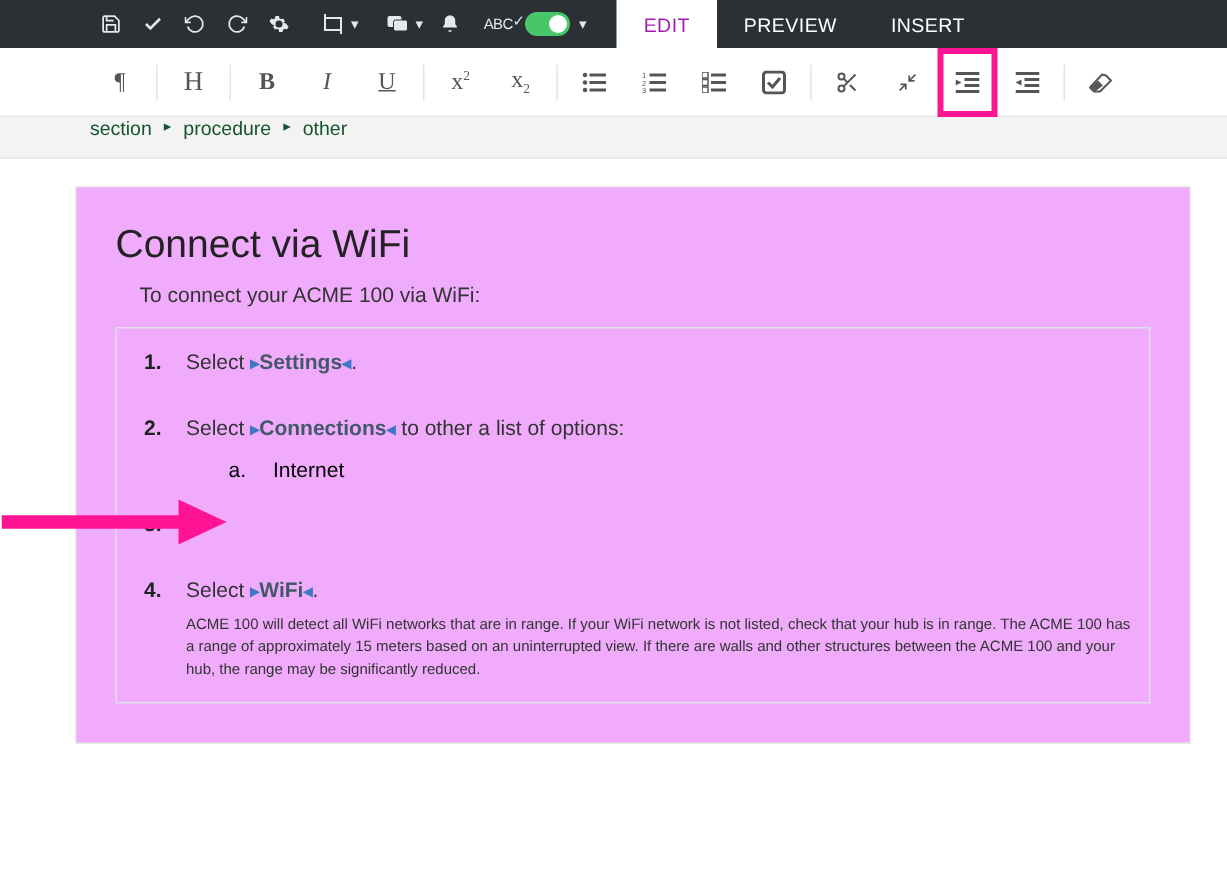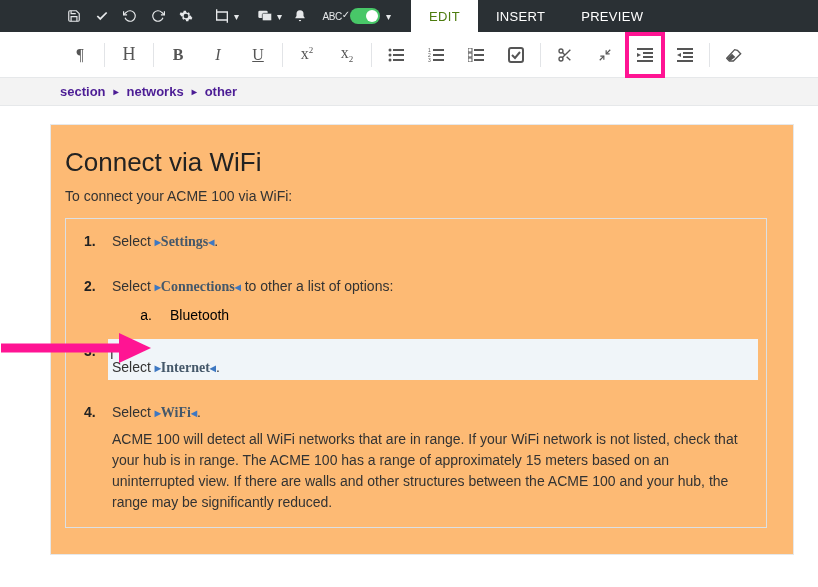--- a/index.html
+++ b/index.html
@@ -38,21 +38,21 @@
   .toggle .knob { width: 12px; height: 12px; background: #fff; border-radius: 50%; }
   .tabs { display: flex; height: 32px; margin-left: 16px; }
   .tab {
     color: #fff; background: #2a3034;
     padding: 0 18px;
     display:flex; align-items:center;
     font-size: 13px;
     letter-spacing: 0.3px;
     cursor: pointer;
   }
-  .tab.active { background: #fff; color: #4d7c0f; }
+  .tab.active { background: #fff; color: #a21caf; }
   
   .fmtbar {
     height: 46px;
     display: flex; align-items: center;
     padding: 0 8px 0 60px;
     border-bottom: 1px solid #e6e8ea;
   }
   .fbtn {
     width: 40px; height: 46px;
     display: flex; align-items: center; justify-content: center;
@@ -62,63 +62,62 @@
   .fbtn .glyph { font-family: Georgia, 'Times New Roman', serif; }
   .fdiv { width: 1px; height: 24px; background: #e2e4e7; margin: 0 4px; }
   .sup { font-size: 9px; vertical-align: super; }
   .sub { font-size: 9px; vertical-align: sub; }
   .fbtn.highlighted { outline: 4px solid #ff1493; outline-offset: -4px; }
   
   .crumb {
     height: 28px;
     background: #f3f3f3;
     border-bottom: 1px solid #e6e8ea;
-    display:flex; align-items:center;
+    display:flex; 
     padding: 0 0 0 60px;
     font-size: 13px;
-    color: #4c1d95;
+    color: #14532d;
     gap: 8px;
-    font-weight: bold;
   }
   .crumb span.sep { font-size: 10px; }
   
   .canvas {
     padding: 18px 24px 18px 50px;
   }
   .card {
     border: 1px solid #e6e8ea;
-    padding: 22px 26px 26px 14px;
-    background:#fdba74;
+    padding: 22px 26px 26px 26px;
+    background:#f0abfc;
     position: relative;
   }
   h1 { font-size: 26px; font-weight: 400; color: #222; margin-bottom: 10px; }
-  p.lead { font-size: 14px; color: #333; margin-bottom: 14px; }
+  p.lead { font-size: 14px; color: #333; margin-bottom: 14px; margin-left: 16px; }
   .procedure { border: 1px solid #dce0e4; }
   .step {
     display:flex; align-items:flex-start;
     padding: 14px 12px 14px 12px;
     font-size: 14px; color:#333;
   }
   .step .num { width: 34px; font-weight: 700; color: #222; text-align: left; padding-left: 6px;}
   .step .txt { flex: 1; }
   .step.cursor .txt { background: #f0f5f9; padding: 4px 4px; margin: -4px -4px;}
   .uic {
-    font-family: Liberation Serif, serif;
+    font-family: Liberation Sans, sans-serif;
     font-weight: 700;
     color: #45586a;
   }
   .uic::before { content: '▸'; color: #3e78c2; font-size: 12px; margin-right: 0px; }
   .uic::after  { content: '◂'; color: #3e78c2; font-size: 12px; margin-left: 0px; }
   .sub-step {
     display:flex; align-items:flex-start;
     padding: 6px 12px 6px 60px;
     font-size: 14px;
   }
   .sub-step .al { width: 44px; text-align: right; padding-right: 18px; }
-  .desc { font-size: 14px; line-height: 1.5; margin-top: 8px; color:#333; }
+  .desc { font-size: 10px; line-height: 1.5; margin-top: 8px; color:#333; }
   .cursorbar { color:#222; margin-left:-2px; }
   
   .arrow {
     position: absolute;
     left: -50px;
     top: 208px;
     pointer-events: none;
   }
   svg { display:block; }
 </style>
@@ -183,22 +182,22 @@
   <div class="tb-sep"></div>
   <div class="tb-group">
     <div class="tb-icon" style="font-size:10px;letter-spacing:-0.5px;">ABC<span style="display:block;margin-top:-4px;">✓</span></div>
     <div class="toggle">
           <div class="knob"></div>
         </div>
     <span class="caret" style="margin-left:6px;">▾</span>
   </div>
   <div class="tabs">
     <div class="tab active">EDIT</div>
+    <div class="tab">PREVIEW</div>
     <div class="tab">INSERT</div>
-    <div class="tab">PREVIEW</div>
   </div>
 </div>
 
 <div class="fmtbar">
   <div class="fbtn">
         <span class="glyph">¶</span>
       </div>
   <div class="fdiv"></div>
   <div class="fbtn">
         <span class="glyph" style="font-size:18px;">H</span>
@@ -298,21 +297,21 @@
         <svg width="16" height="14" viewBox="0 0 24 20" fill="#555">
           <path d="M17 3l5 5-11 11H5l-4-4L13 2z" fill="none" stroke="#555" stroke-width="2"></path>
           <path d="M6 19l-4-4 7-7 5 5z"></path>
         </svg>
       </div>
 </div>
 
 <div class="crumb">
   <span>section</span>
   <span class="sep">▸</span>
-  <span>networks</span>
+  <span>procedure</span>
   <span class="sep">▸</span>
   <span>other</span>
 </div>
 
 <div class="canvas">
   <div class="card">
 
     <div class="arrow">
       <svg width="150" height="30" viewBox="0 0 150 30">
         <line x1="0" y1="15" x2="122" y2="15" stroke="#ff1493" stroke-width="9"></line>
@@ -330,26 +329,25 @@
         <div class="txt"><span>Select </span><span class="uic">Settings</span><span>.</span></div>
       </div>
 
       <div class="step" style="padding-bottom:6px;">
         <div class="num">2.</div>
         <div class="txt"><span>Select </span><span class="uic">Connections</span><span> to other a list of options:</span></div>
       </div>
 
       <div class="sub-step">
         <div class="al">a.</div>
-        <div>Bluetooth</div>
+        <div>Internet</div>
       </div>
 
       <div class="step cursor">
         <div class="num">3.</div>
-        <div class="txt"><span class="cursorbar">|</span><br><span>Select </span><span class="uic">Internet</span><span>.</span></div>
       </div>
 
       <div class="step">
         <div class="num">4.</div>
         <div class="txt">
           <span>Select </span><span class="uic">WiFi</span><span>.</span>
           <div class="desc">ACME 100 will detect all WiFi networks that are in range. If your WiFi network is not listed, check that your hub is in range. The ACME 100 has a range of approximately 15 meters based on an uninterrupted view. If there are walls and other structures between the ACME 100 and your hub, the range may be significantly reduced.</div>
         </div>
       </div>
 

